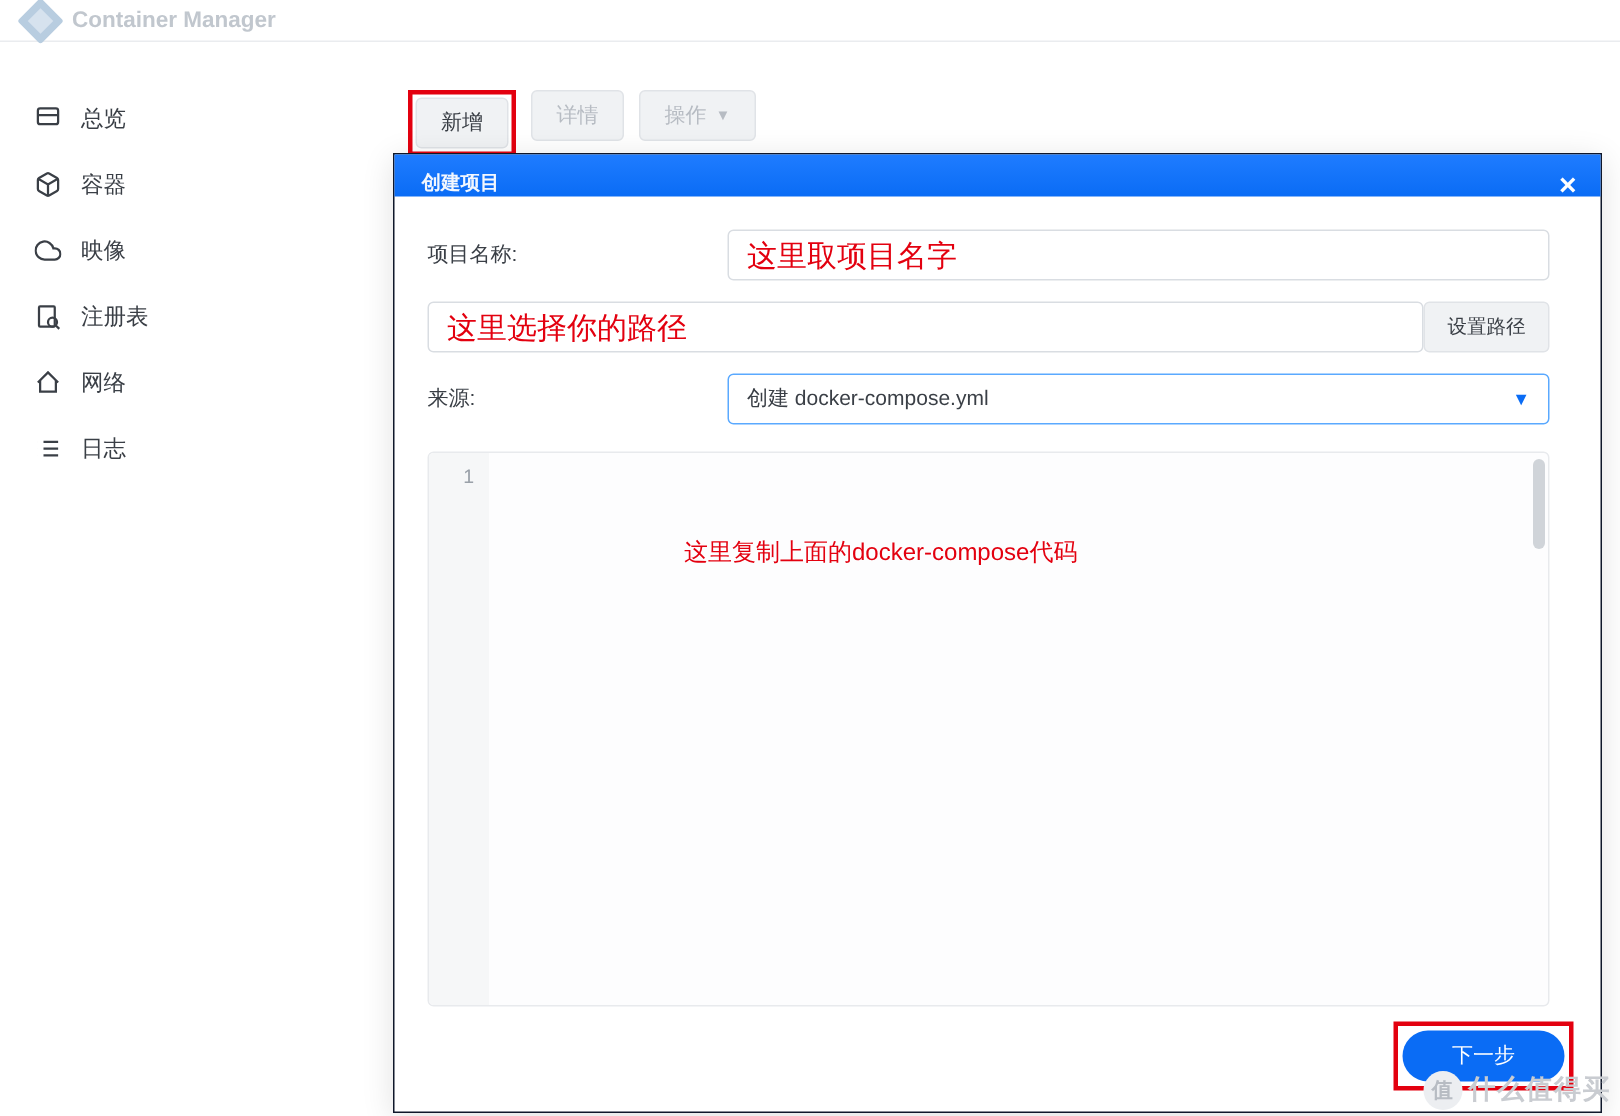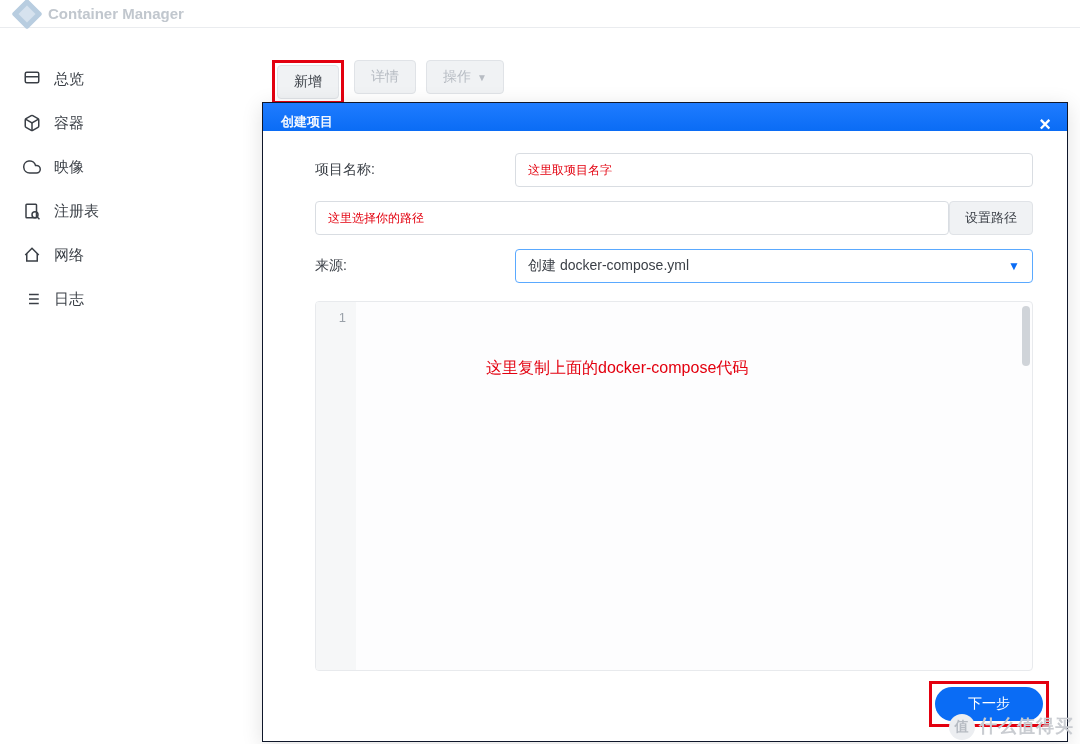--- a/index.html
+++ b/index.html
@@ -25,24 +25,24 @@
 .tb-btn.disabled { color: #b7bcc3; cursor: default;}
 .tb-highlight { border: 3px solid #e3000f; padding: 2px; display:inline-block; }
 .caret { margin-left:6px; font-size:10px; color:#b7bcc3;}
 
 
 .modal { position: absolute; left: 262px; top: 102px; right: 12px; bottom: 2px; background: #fff; border: 1px solid #0f172a; box-shadow: 0 4px 20px rgba(0,0,0,0.12); display:flex; flex-direction:column; }
 .modal-head { background: #0d6efd; background: linear-gradient(#1f7cff,#0a6cf5); color: #fff; }
 .modal-title-sm { font-size: 13px; padding: 10px 18px 0 18px; opacity:0.95; font-weight:600;}
 .modal-close { position:absolute; right:16px; top:10px; color:#fff; font-size:20px; font-weight:bold; cursor:pointer;}
 .modal-title-lg { font-size: 17px; font-weight: 700; padding: 14px 34px 18px 34px; }
-.modal-body { flex:1; padding: 22px 34px 10px 52px; overflow:hidden; display:flex; flex-direction:column;}
+.modal-body { flex:1; padding: 22px 34px 10px 22px; overflow:hidden; display:flex; flex-direction:column;}
 .form-row { display:flex; align-items:center; margin-bottom: 14px; font-size:14px; }
 .form-label { width: 200px; color:#3a3f46; }
-.text-input { flex:1; height:34px; border:1px solid #d9dde2; border-radius:4px; padding:0 12px; font-size:12px; color:#e3000f; }
+.text-input { flex:1; height:34px; border:1px solid #d9dde2; border-radius:4px; padding:0 12px; font-size:20px; color:#e3000f; }
 .path-btn { width:84px; height:34px; background:#f0f2f4; border:1px solid #e0e3e7; border-radius:4px; font-size:13px; color:#3a3f46; cursor:pointer;}
 .select-box { flex:1; height:34px; border:1px solid #5aa9ff; border-radius:4px; padding:0 12px; font-size:14px; color:#3a3f46; display:flex; align-items:center; justify-content:space-between; cursor:pointer;}
 .select-box .chev { color:#0a6cf5; font-size:12px;}
 
 .code-editor { flex:1; border:1px solid #e8eaed; border-radius:4px; background:#fdfdfe; display:flex; position:relative; margin-top:4px; overflow:hidden;}
 .gutter { width:40px; background:#f6f7f8; color:#9aa1a9; font-size:13px; text-align:right; padding:8px 10px 0 0; font-family:monospace;}
 .code-body { flex:1; padding:8px 10px; position:relative;}
 .code-annot { position:absolute; left:130px; top:56px; color:#e3000f; font-size:16px; }
 .code-scroll { position:absolute; right:2px; top:4px; width:8px; height:60px; background:#d0d4d9; border-radius:4px;}
 

